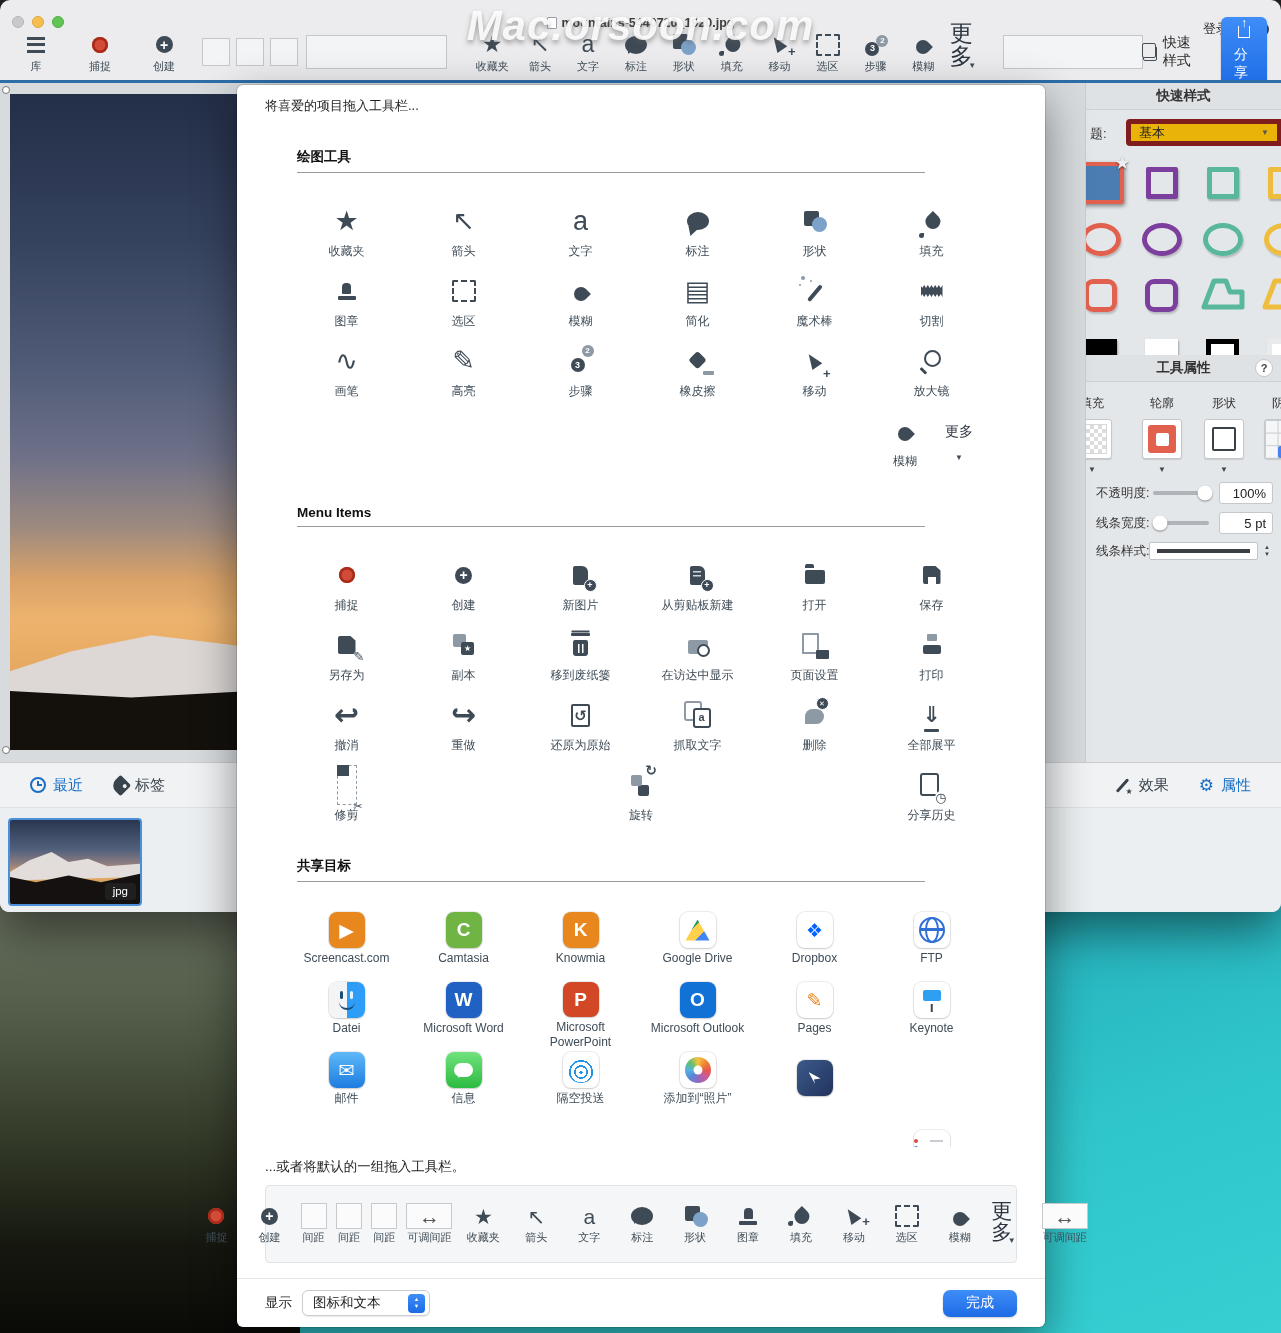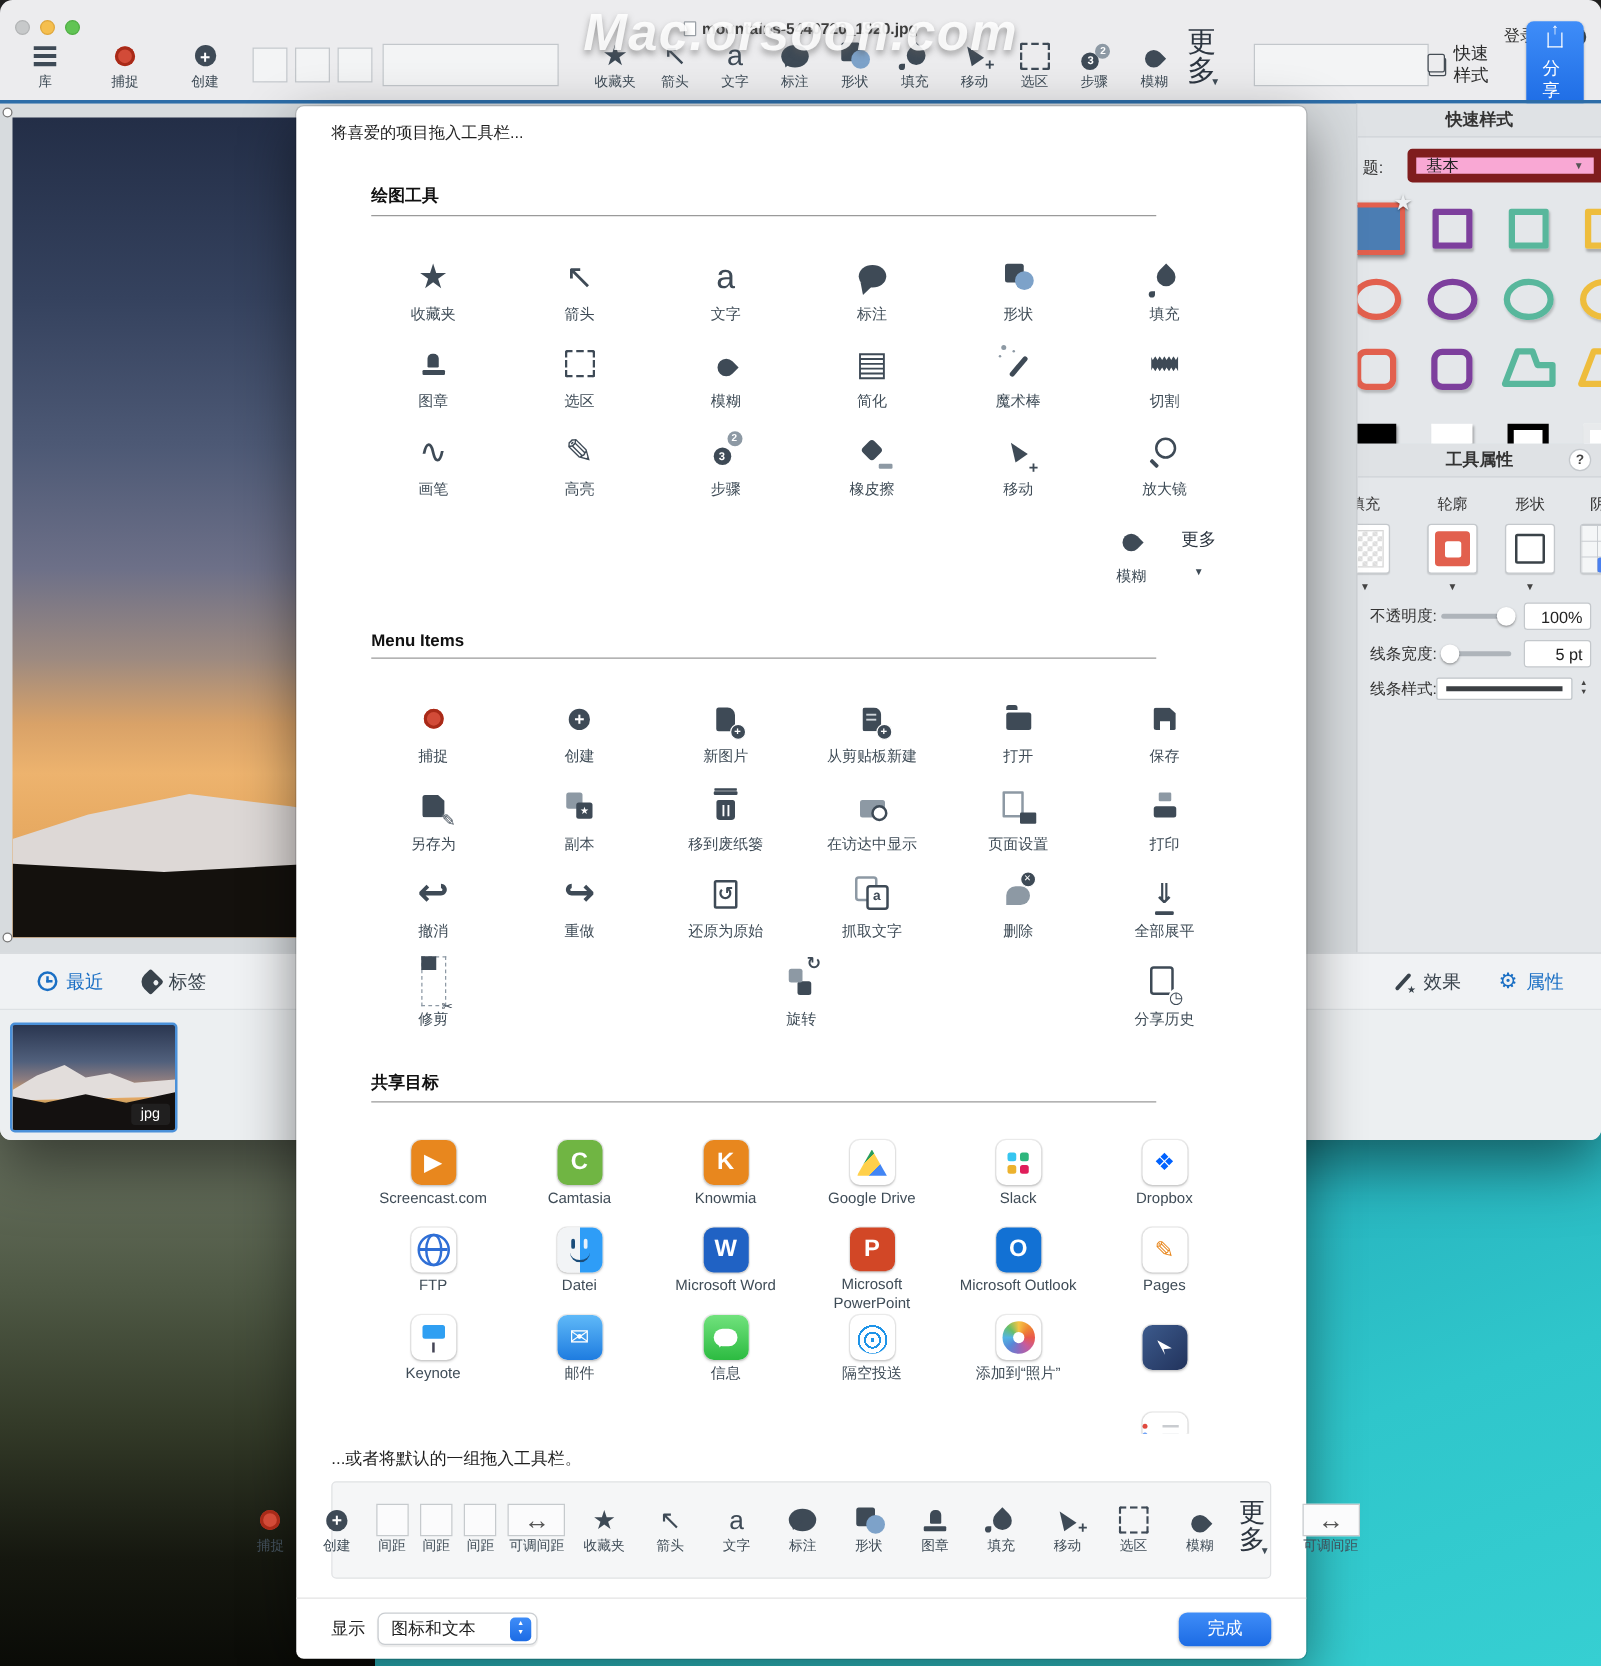--- a/index.html
+++ b/index.html
@@ -73,21 +73,21 @@
   .canvas-img::after { content:""; position:absolute; inset:0; background:#14110d;
     clip-path:polygon(0 100%,0 91%,12% 92%,30% 90.5%,50% 92%,70% 91%,100% 92.5%,100% 100%); }
   .hdl { position:absolute; width:8px; height:8px; border:1.5px solid #777; background:#fff; border-radius:50%; z-index:3; }
 
   
   .panel { position:absolute; right:0; width:196px; background:#e4e7ea; border-left:1px solid #c9cdd1; overflow:hidden;margin-left:46px; }
   .panel-hd { height:27px; background:#dfe2e5; border-bottom:1px solid #cfd3d7; display:flex; align-items:center; justify-content:center;
     font-size:13.5px; font-weight:bold; color:#333; position:relative; }
   .qs-panel { top:83px; height:272px; }
   .theme-label { position:absolute; left:4px; top:42px; font-size:13px; color:#333; }
-  .theme-dd { position:absolute; left:40px; top:36px; width:156px; height:27px; background:#f9a8d4; border:7px solid #7f1d1d;
+  .theme-dd { position:absolute; left:40px; top:36px; width:156px; height:27px; background:#eab308; border:5px solid #7f1d1d;
     border-radius:4px 0 0 4px; font-size:13px; color:#222; display:flex; align-items:center; padding:0 8px; }
   .theme-dd .cd { margin-left:auto; font-size:8px; color:#555; }
   .gear-btn { position:absolute; left:196px; top:36px; width:32px; height:27px; background:#fff; border:1px solid #c4c8cc; border-left:none;
     border-radius:0 4px 4px 0; display:flex; align-items:center; justify-content:center; font-size:16px; color:#444; }
   .qs-grid { position:absolute; top:72px; left:-16px; display:grid; grid-template-columns:repeat(4,61px); grid-auto-rows:56px;
     justify-items:center; align-items:center; }
   .sq { width:32px; height:32px; border:5px solid; border-radius:2px; box-shadow:1px 2px 2px rgba(0,0,0,.25); background:#fff0; }
   .ci { width:40px; height:33px; border:5px solid; border-radius:50%; box-shadow:1px 2px 2px rgba(0,0,0,.2); }
   .rs { width:33px; height:33px; border:5px solid; border-radius:9px; box-shadow:1px 2px 2px rgba(0,0,0,.2); }
   .c-red { border-color:#e2604e; } .c-purple { border-color:#7d3f9d; } .c-teal { border-color:#58b79c; } .c-yellow { border-color:#eebd3d; }
@@ -712,24 +712,20 @@
           </div>
           <div class="pitem">
             <span class="tile tile-knowmia" style="background: rgb(232, 135, 30); color: rgb(255, 255, 255);">K</span>
             <span class="plabel">Knowmia</span>
           </div>
           <div class="pitem">
             <span class="tile tile-google-drive" style="background: rgb(255, 255, 255);"></span>
             <span class="plabel">Google Drive</span>
           </div>
           <div class="pitem">
-            <span class="tile tile-slack" style="background: rgb(255, 255, 255);"></span>
-            <span class="plabel">Slack</span>
-          </div>
-          <div class="pitem">
             <span class="tile tile-dropbox" style="background: rgb(255, 255, 255); color: rgb(0, 98, 255);">❖</span>
             <span class="plabel">Dropbox</span>
           </div>
           <div class="pitem">
             <span class="tile tile-ftp" style="background: rgb(255, 255, 255);"></span>
             <span class="plabel">FTP</span>
           </div>
           <div class="pitem">
             <span class="tile tile-finder"></span>
             <span class="plabel">Datei</span>

